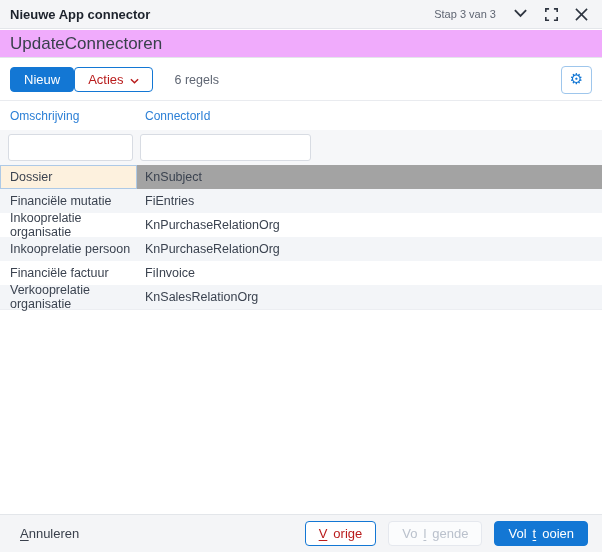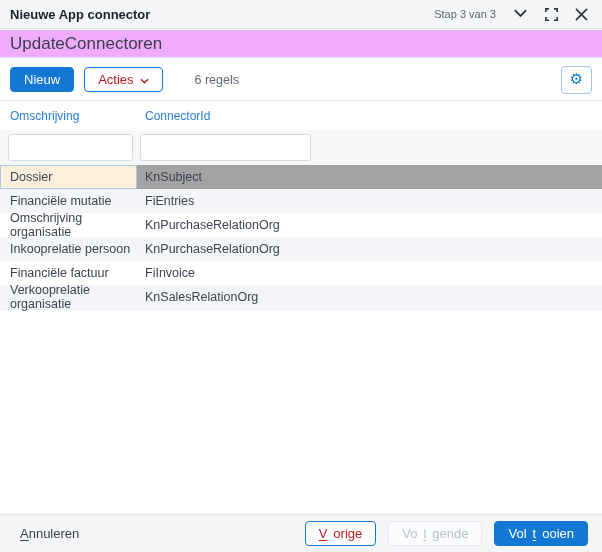--- a/index.html
+++ b/index.html
@@ -26,21 +26,21 @@
     position:absolute; top:30px; left:0; right:0; height:28px;
     background:#f0abfc; border-bottom:1px solid #e3e6ea;
     display:flex; align-items:center; padding-left:10px;
   }
   .page-title-row .page-title { font-size:17px; color:#39404c; }
 
   
   .toolbar {
     position:absolute; top:59px; left:0; right:0; height:42px;
     background:#fff; border-bottom:1px solid #e9ebef;
-    display:flex; align-items:center; padding:0 10px; gap:10px;
+    display:flex; align-items:center; padding:0 10px; gap:0;
   }
   .btn {
     font-family:inherit; font-size:13px; border-radius:4px;
     padding:4px 13px; height:25px; line-height:15px; cursor:pointer;
     display:inline-flex; align-items:center; gap:6px;
   }
   .btn-primary { background:#1377d4; color:#fff; border:1px solid #1377d4; }
   .btn-outline { background:#fff; color:#b91c1c; border:1px solid #1377d4; }
   .btn-disabled { background:#fbfcfd; color:#bac1cc; border:1px solid #e5e8ee; cursor:default; }
   .row-count { font-size:12.5px; color:#5f6673; margin-left:22px; }
@@ -144,21 +144,21 @@
   <div class="grid-bottom">
       <div class="grid-row selected">
         <div class="cell c1 focused">Dossier</div>
         <div class="cell c2">KnSubject</div>
       </div>
       <div class="grid-row alt">
         <div class="cell c1">Financiële mutatie</div>
         <div class="cell c2">FiEntries</div>
       </div>
       <div class="grid-row">
-        <div class="cell c1">Omschrijving organisatie</div>
+        <div class="cell c1">Inkooprelatie organisatie</div>
         <div class="cell c2">KnPurchaseRelationOrg</div>
       </div>
       <div class="grid-row alt">
         <div class="cell c1">Inkooprelatie persoon</div>
         <div class="cell c2">KnPurchaseRelationOrg</div>
       </div>
       <div class="grid-row">
         <div class="cell c1">Financiële factuur</div>
         <div class="cell c2">FiInvoice</div>
       </div>

